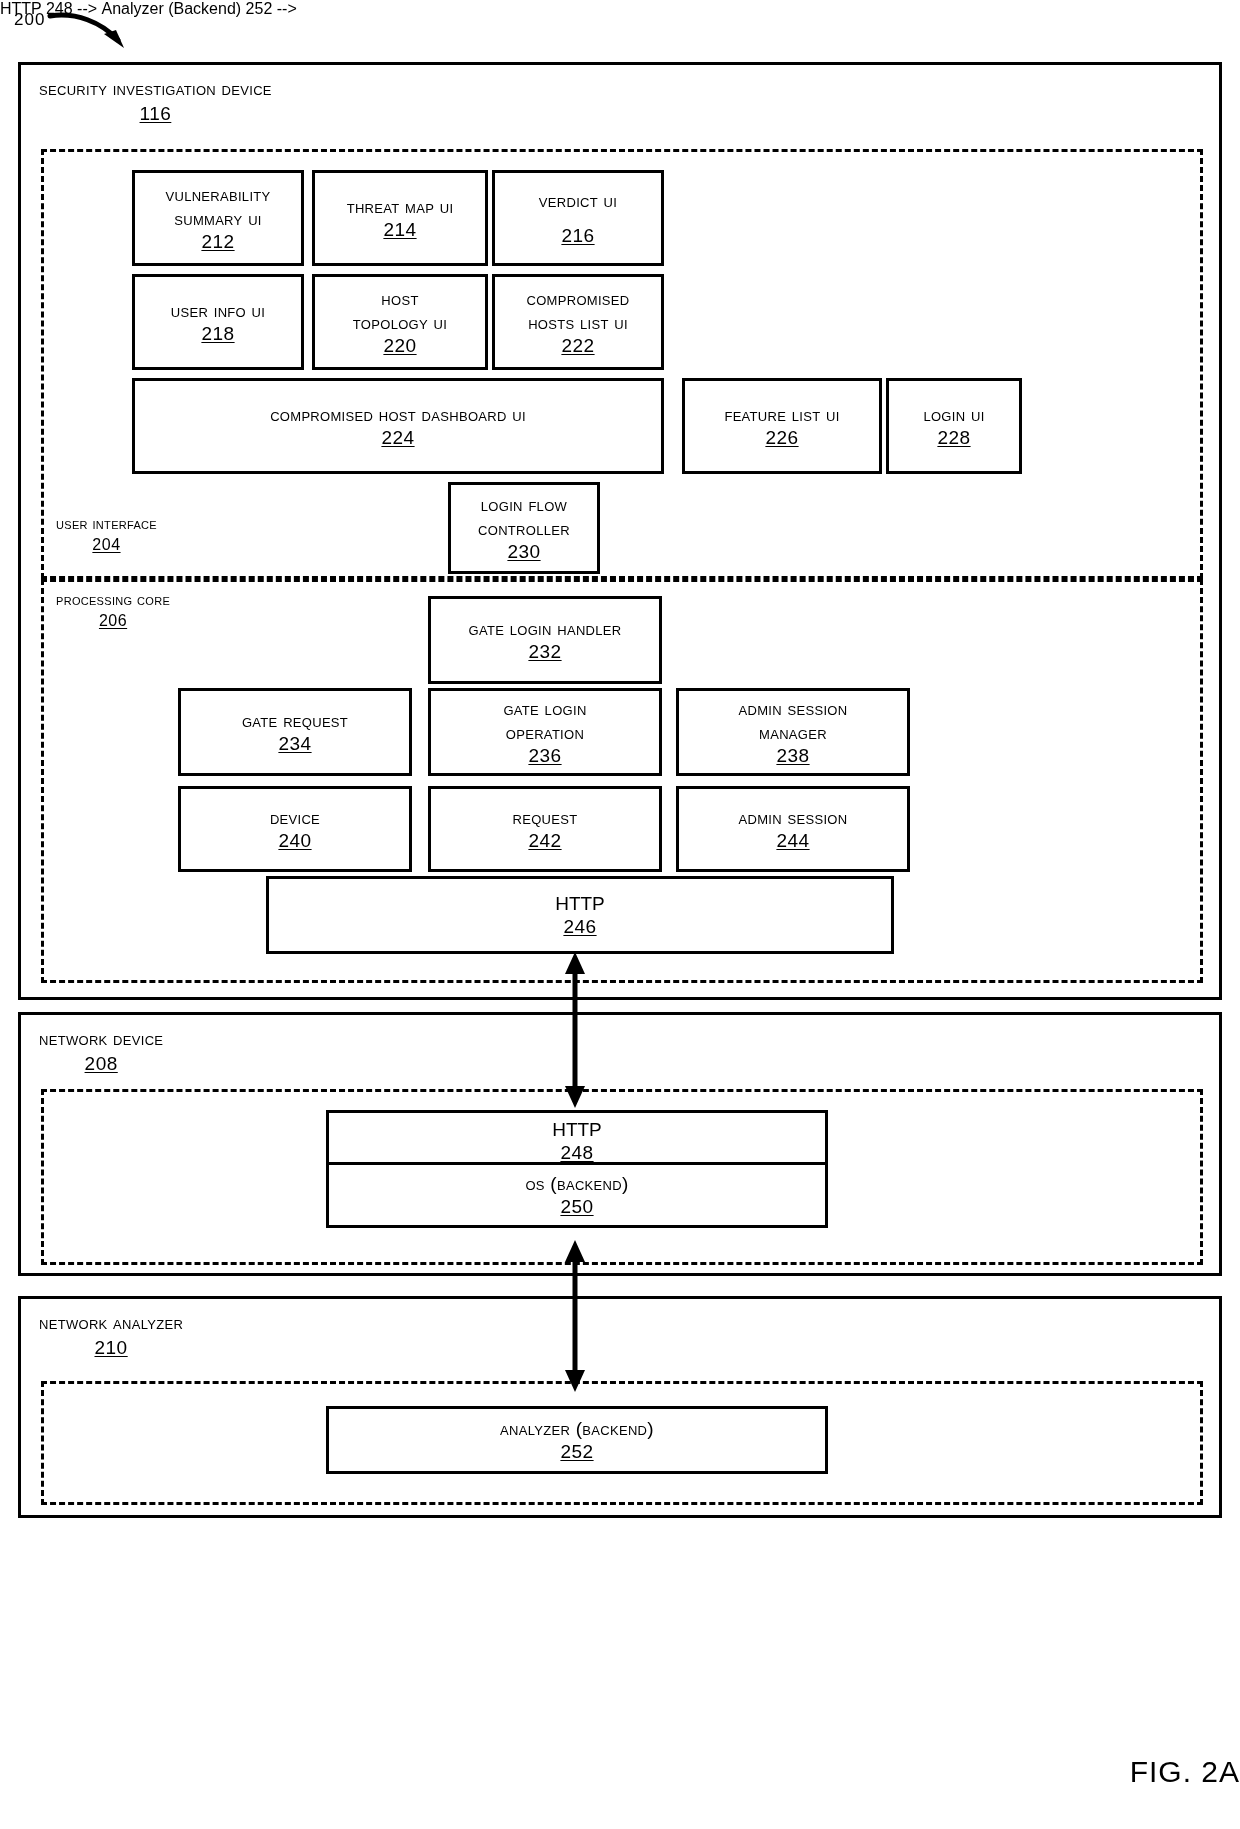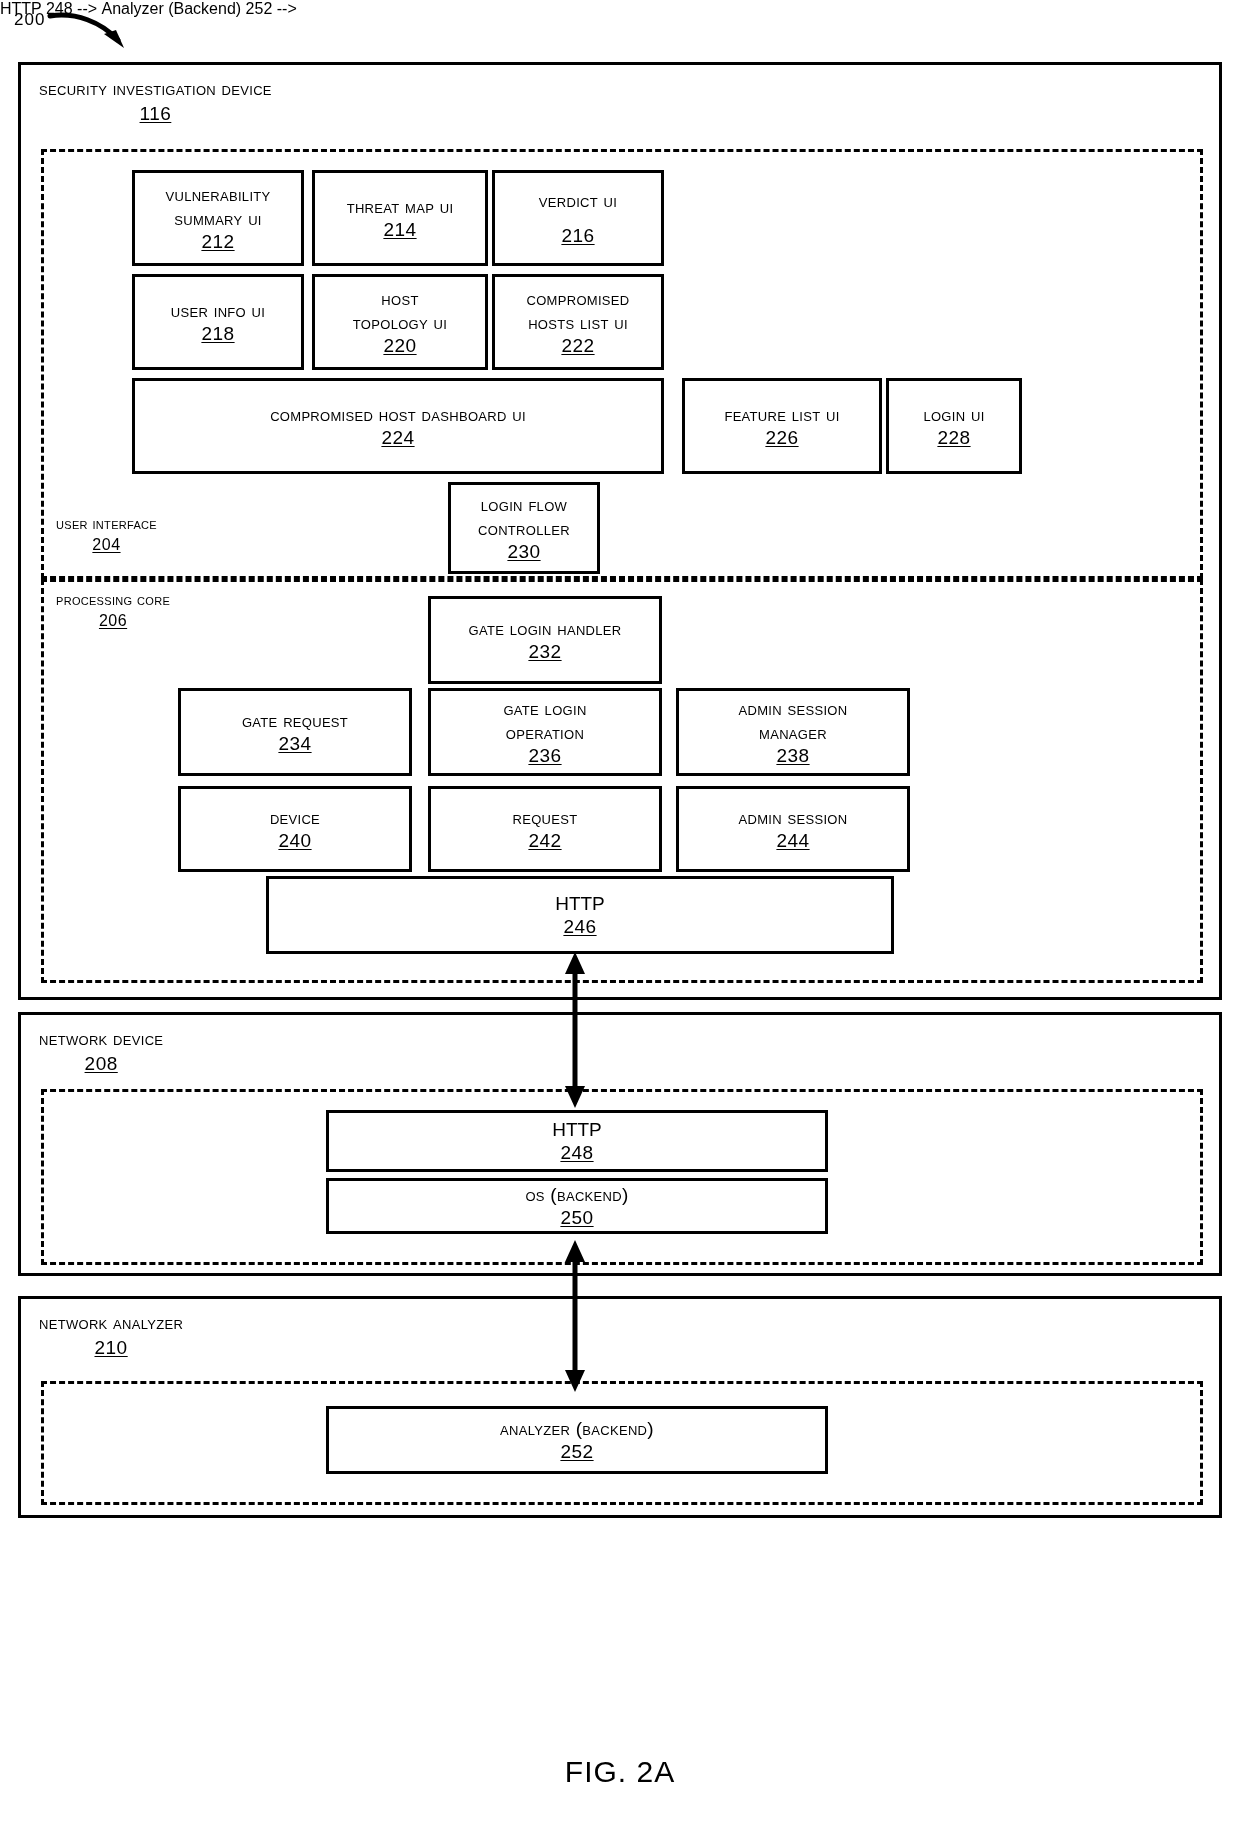--- a/index.html
+++ b/index.html
@@ -124,21 +124,21 @@
   .conn {
     position: absolute;
   }
 
   
   .caption {
     position: absolute;
     left: 0;
     top: 1755px;
     width: 1240px;
-    text-align: center;
+    text-align: right;
     font-size: 30px;
     letter-spacing: 1px;
   }
 </style>
 </head>
 <body>
 
 <div class="page">
 
   
@@ -277,21 +277,21 @@
       <span class="ref">208</span>
     </div>
 
     <div class="dashed" style="left:20px; top:74px; width:1162px; height:176px;">
 
       <div class="box" style="left:282px; top:18px; width:502px; height:62px;">
         <span class="label">HTTP</span>
         <span class="ref">248</span>
       </div>
 
-      <div class="box" style="left:282px; top:86px; width:502px; height:56px;">
+      <div class="box" style="left:282px; top:70px; width:502px; height:66px;">
         <span class="label sc">OS (Backend)</span>
         <span class="ref">250</span>
       </div>
     </div>
   </div>
 
   
   <div class="outer" style="left:18px; top:1296px; width:1204px; height:222px;">
 
     <div class="outer-title" style="left:18px; top:12px;">

